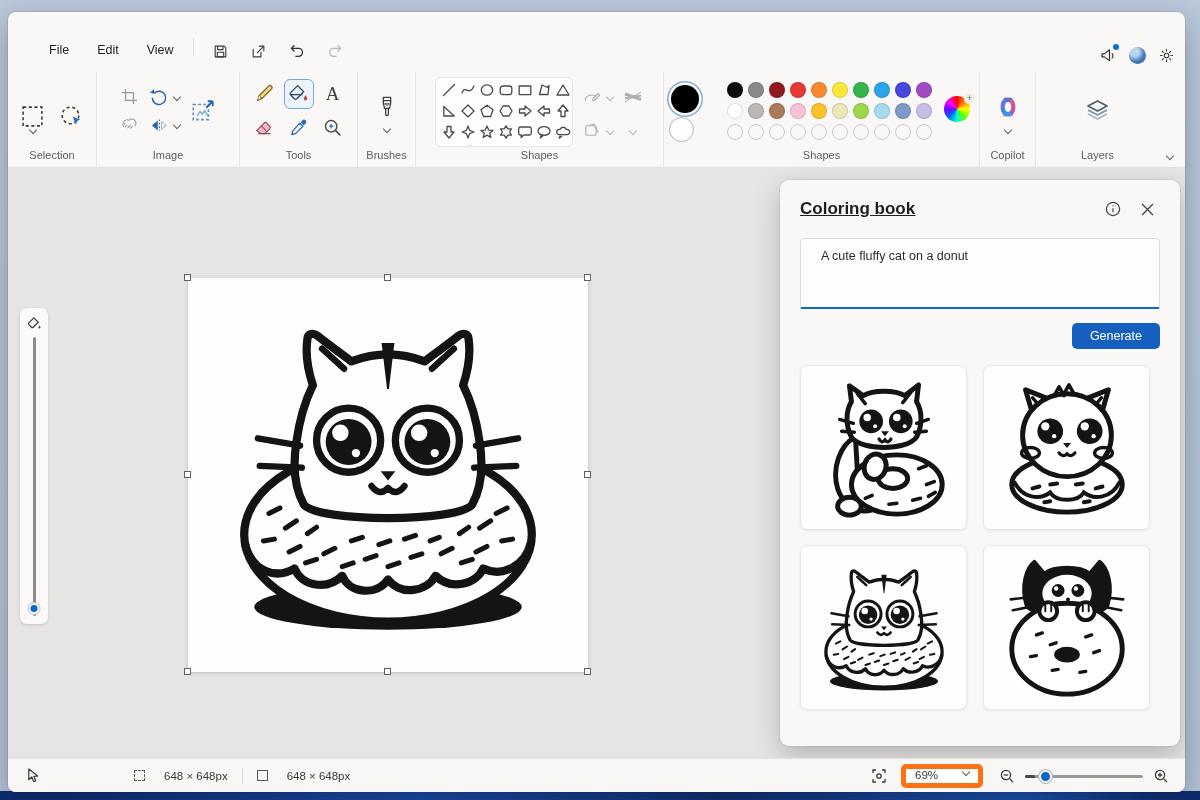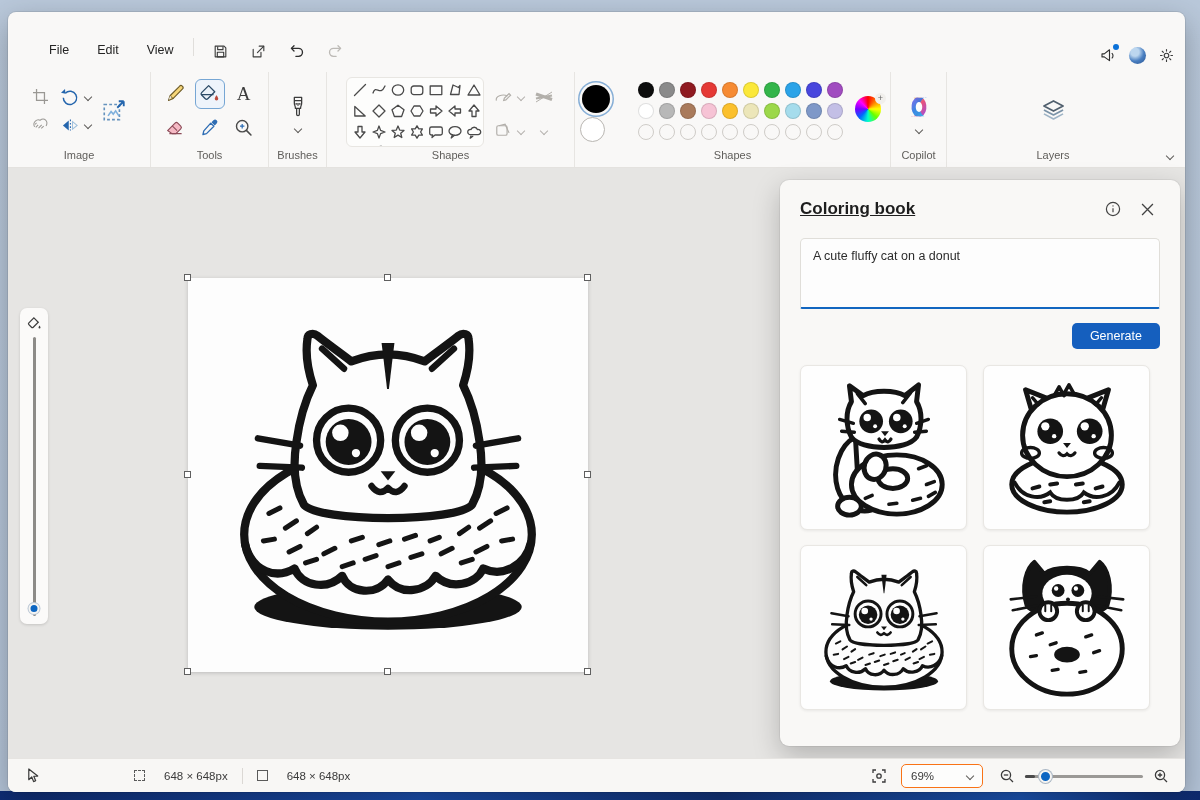--- a/index.html
+++ b/index.html
@@ -100,38 +100,38 @@
   .handle { position:absolute; width:7px; height:7px; background:#fff; border:1.3px solid #5f5f5f; }
 
   
   .panel { position:absolute; left:772px; top:12px; width:400px; height:566px; background:#f9f8f6;
     border-radius:9px; box-shadow:0 10px 28px rgba(0,0,0,.22), 0 0 0 1px rgba(0,0,0,.05); padding:16px 20px; }
   .panel-header { display:flex; align-items:center;text-decoration:underline; }
   .panel-title { font-size:17px; font-weight:700; color:#1d1d1d; flex:1; }
   .panel-hicon { width:26px; height:26px; display:flex; align-items:center; justify-content:center; border-radius:5px; margin-left:8px; color:#434343; }
   .prompt-box { margin-top:16px; width:360px; height:71px; background:#fdfdfd; border:1px solid #e0ded9;
     border-bottom:2px solid #1266c0; border-radius:5px 5px 2px 2px; font-family:"Liberation Sans",sans-serif;
-    font-size:12.5px; color:#2b2b2b; padding:10px 12px; resize:none; outline:none; }
+    font-size:12.5px; color:#2b2b2b; padding:10px 20px; resize:none; outline:none; }
   .gen-row { display:flex; justify-content:flex-end; margin-top:10px; }
   .gen-btn { background:#155fbe; color:#fff; font-size:12.5px; font-family:"Liberation Sans",sans-serif;
     border:none; border-radius:5px; padding:6px 18px; }
   .thumb-grid { display:grid; grid-template-columns:167px 167px; grid-template-rows:165px 165px; column-gap:16px; row-gap:15px; margin-top:16px; }
   .thumb { background:#fefefe; border:1px solid #e9e7e3; border-radius:7px; box-shadow:0 1px 3px rgba(0,0,0,.07);
     display:flex; align-items:center; justify-content:center; overflow:hidden; }
   .thumb svg { width:148px; height:148px; display:block; }
 
   
   .statusbar { position:absolute; left:0; bottom:0; right:0; height:34px; background:#f8f7f5;
     border-top:1px solid #e6e4e1; display:flex; align-items:center; font-size:11.5px; color:#3a3a3a; }
   .sb-item { display:flex; align-items:center; gap:19px; }
   .sb-sep { width:1px; height:16px; background:#dbd8d4; margin:0 14px; }
   .sb-sq-dashed { width:11px; height:11px; border:1.2px dashed #5a5a5a; }
   .sb-sq { width:11px; height:11px; border:1.4px solid #5a5a5a; }
-  .zoom-dd { display:flex; align-items:center; justify-content:space-between; width:82px; height:24px;
-    border:1px solid #f97316; border-radius:5px; background:#fdfdfc; padding:0 9px; font-size:11.5px; }
+  .zoom-dd { display:flex; align-items:flex-start; justify-content:space-between; width:82px; height:24px;
+    border:5px solid #f97316; border-radius:5px; background:#fdfdfc; padding:0 9px; font-size:11.5px; }
   .zoom-slider { position:relative; width:118px; height:14px; margin:0 10px; }
   .zs-track { position:absolute; left:0; right:0; top:6px; height:3px; background:#9b9996; border-radius:2px; }
   .zs-fill { position:absolute; left:0; width:10px; top:6px; height:3px; background:#4a4a4a; border-radius:2px; }
   .zs-thumb { position:absolute; left:14px; top:1px; width:13px; height:13px; border-radius:50%; background:#0d66c2;
     border:2px solid #f5f4f2; box-shadow:0 0 0 1px #aab7c4; }
 
   .ico { display:block; }
 </style>
 </head>
 <body>
@@ -185,20 +185,43 @@
     <div>
       <svg class="ico" width="17" height="17" viewBox="0 0 24 24" fill="none" stroke="#3d3d3d" stroke-width="1.6" stroke-linecap="round">
         <circle cx="12" cy="12" r="3.2"></circle>
         <path d="M12,3.5 v2.3 M12,18.2 v2.3 M3.5,12 h2.3 M18.2,12 h2.3 M6,6 l1.6,1.6 M16.4,16.4 L18,18 M18,6 l-1.6,1.6 M7.6,16.4 L6,18"></path>
       </svg>
     </div>
   </div>
 
   <div class="ribbon">
 
+    <div class="group" style="width:89px">
+      <div class="gbody">
+        <div class="sel-body">
+          <div>
+            <div class="rbtn">
+              <svg class="ico" width="25" height="25" viewBox="0 0 24 24">
+                  <rect x="3" y="3" width="18" height="18" fill="none" stroke="#3d3d3d" stroke-width="1.5" stroke-dasharray="3 2.4"></rect>
+                </svg>
+            </div>
+            <div class="sel-chev-row">
+                <span class="chev"></span>
+              </div>
+          </div>
+          <div class="rbtn">
+            <svg class="ico" width="25" height="25" viewBox="0 0 24 24">
+              <circle cx="11" cy="11" r="8" fill="none" stroke="#3d3d3d" stroke-width="1.5" stroke-dasharray="3 2.6"></circle>
+              <path d="M13,12 l7.5,3.2 -3.2,1.2 -1.2,3.2 Z" fill="#1d73c9"></path>
+            </svg>
+          </div>
+        </div>
+      </div>
+      <div class="glabel">Selection</div>
+    </div>
 
     <div class="group" style="width:143px">
       <div class="gbody">
         <div class="img-grid">
           <div class="rbtn">
             <svg class="ico" width="19" height="19" viewBox="0 0 24 24" fill="none" stroke="#9a9894" stroke-width="1.6">
                 <path d="M7,2.5 v14.5 h14.5"></path>
                 <path d="M2.5,7 h14.5 v14.5"></path>
               </svg>
           </div>

